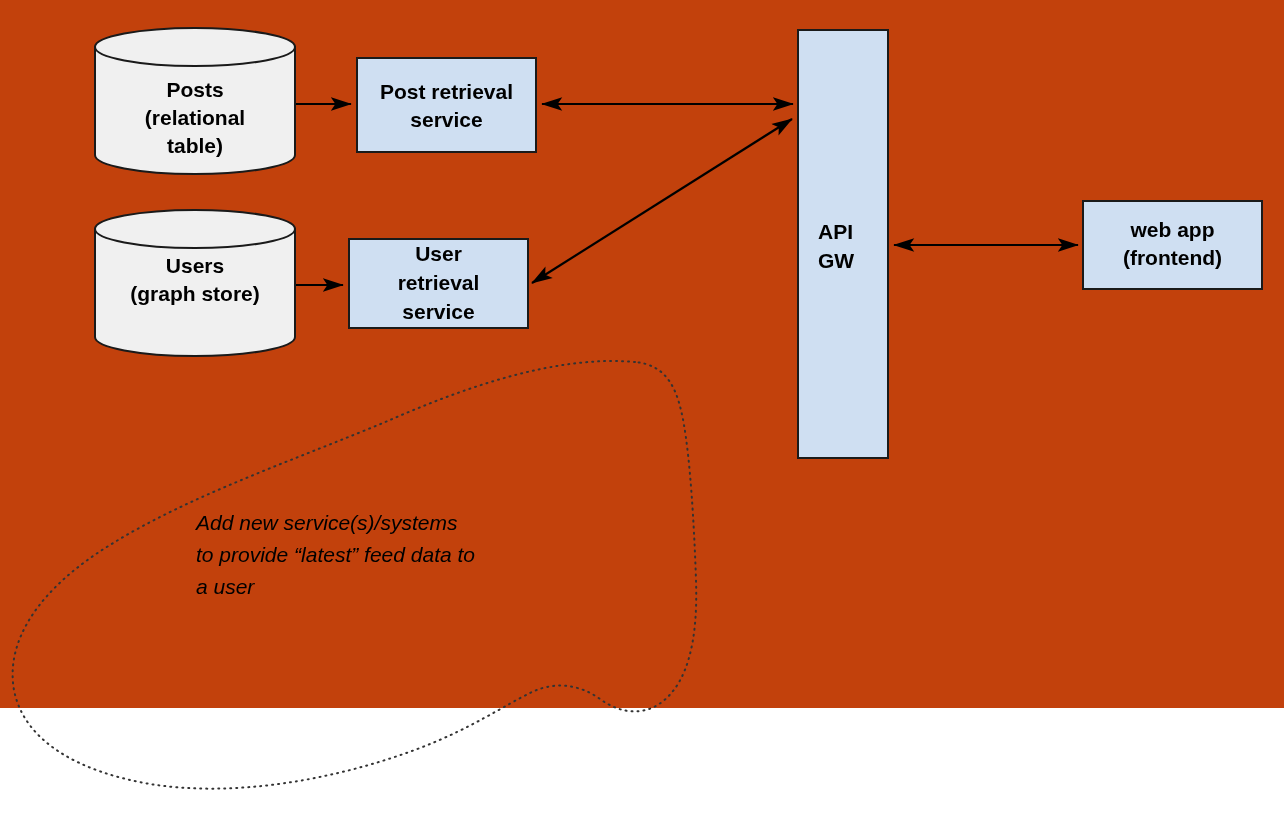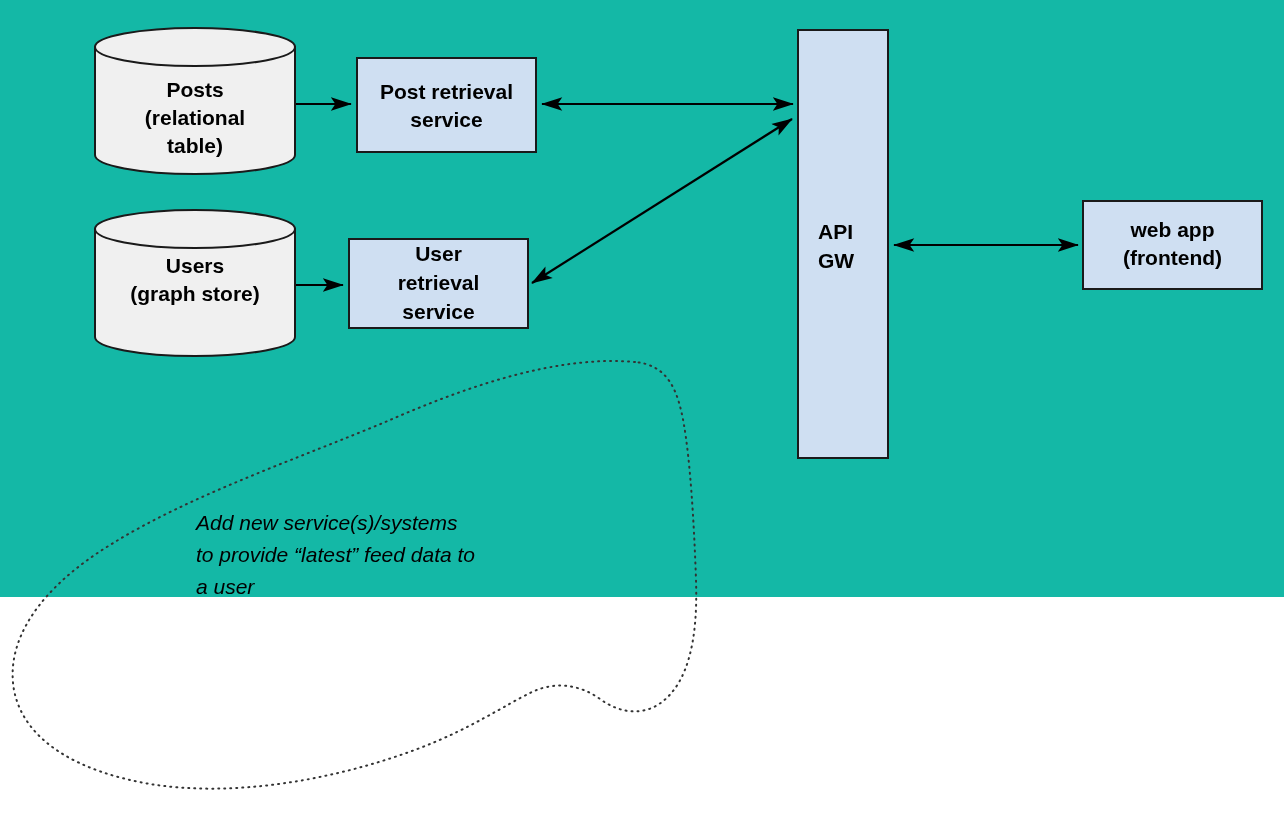--- a/index.html
+++ b/index.html
@@ -10,22 +10,22 @@
   }
   body {
     width: 1284px;
     height: 818px;
     font-family: "Liberation Sans", sans-serif;
     overflow: hidden;
   }
   #diagram-root {
     position: relative;
     width: 1284px;
-    height: 597px;
-    background: #14b8a6;
+    height: 708px;
+    background: #c2410c;
   }
   svg.diagram-canvas {
     display: block;
     width: 1284px;
     height: 818px;
   }
   .node-shape {
     stroke: #1a1a1a;
     stroke-width: 2;
   }

